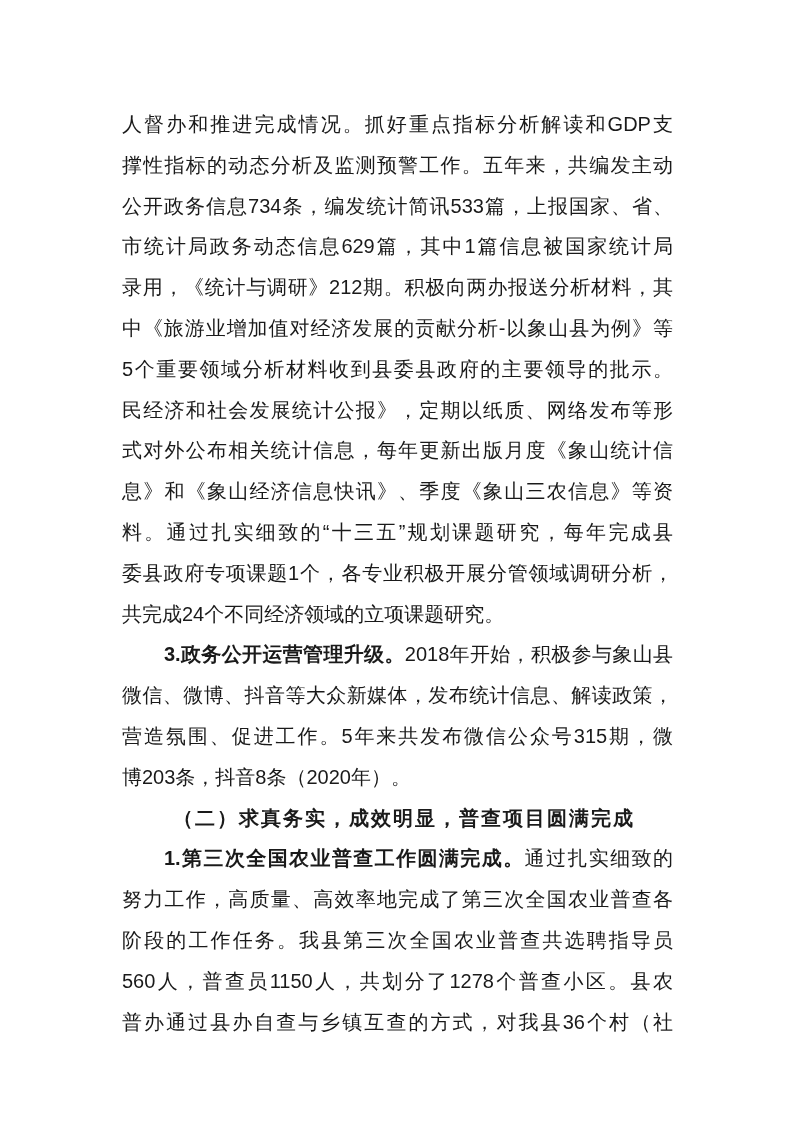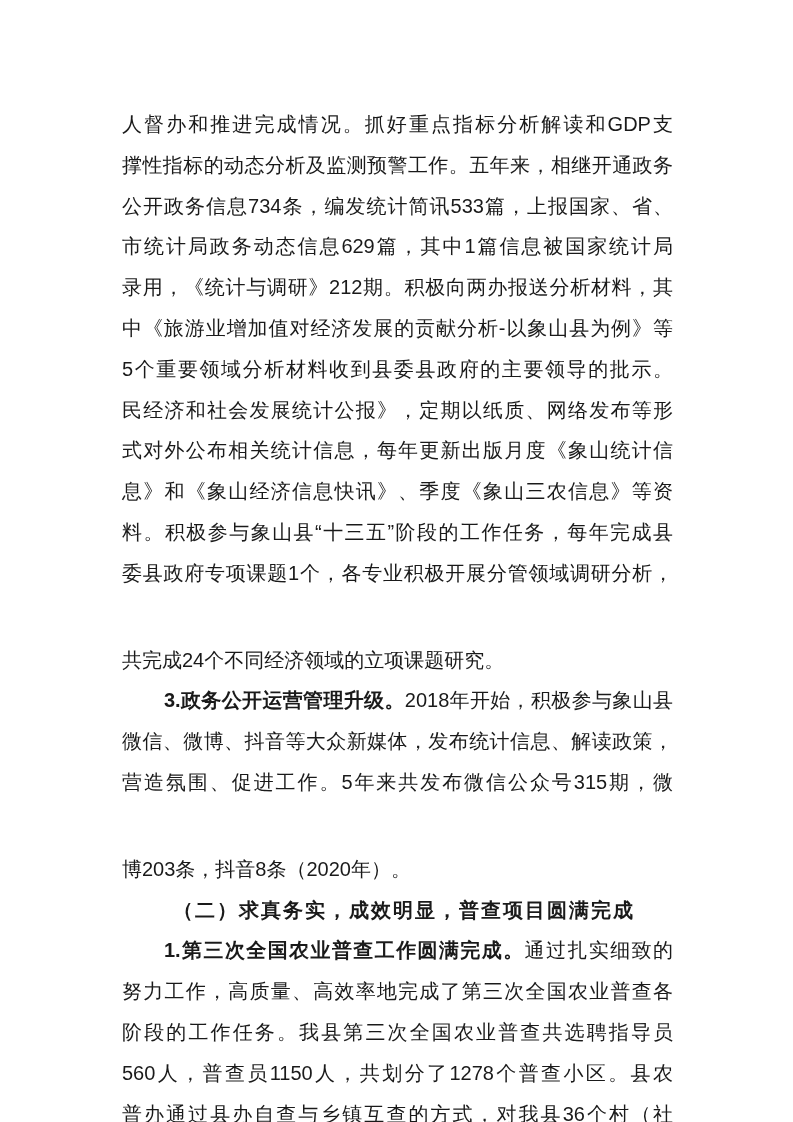--- a/index.html
+++ b/index.html
@@ -27,21 +27,20 @@
     }
     .line {
       display: block;
       height: 40.8px;
       white-space: nowrap;
       text-align-last: justify;
       overflow: visible;
     }
     .line.last {
       text-align-last: left;
-      margin-top: 46px;
     }
     .indent {
       padding-left: 42px;
     }
     .bold {
       font-weight: bold;
     }
     .heading {
       display: block;
       height: 40.8px;
@@ -52,30 +51,30 @@
       text-align-last: left;
     }
   </style>
 </head>
 <body>
 
 <div class="page">
 
   <div>
     <span class="line">人督办和推进完成情况。抓好重点指标分析解读和GDP支</span>
-    <span class="line">撑性指标的动态分析及监测预警工作。五年来，相继开通政务</span>
+    <span class="line">撑性指标的动态分析及监测预警工作。五年来，共编发主动</span>
     <span class="line">公开政务信息734条，编发统计简讯533篇，上报国家、省、</span>
     <span class="line">市统计局政务动态信息629篇，其中1篇信息被国家统计局</span>
     <span class="line">录用，《统计与调研》212期。积极向两办报送分析材料，其</span>
     <span class="line">中《旅游业增加值对经济发展的贡献分析-以象山县为例》等</span>
     <span class="line">5个重要领域分析材料收到县委县政府的主要领导的批示。</span>
     <span class="line">民经济和社会发展统计公报》，定期以纸质、网络发布等形</span>
     <span class="line">式对外公布相关统计信息，每年更新出版月度《象山统计信</span>
     <span class="line">息》和《象山经济信息快讯》、季度《象山三农信息》等资</span>
-    <span class="line">料。积极参与象山县“十三五”阶段的工作任务，每年完成县</span>
+    <span class="line">料。通过扎实细致的“十三五”规划课题研究，每年完成县</span>
     <span class="line">委县政府专项课题1个，各专业积极开展分管领域调研分析，</span>
     <span class="line last">共完成24个不同经济领域的立项课题研究。</span>
   </div>
 
   <div>
     <span class="line indent"><span class="bold">3.政务公开运营管理升级。</span><span>2018年开始，积极参与象山县</span></span>
     <span class="line">微信、微博、抖音等大众新媒体，发布统计信息、解读政策，</span>
     <span class="line">营造氛围、促进工作。5年来共发布微信公众号315期，微</span>
     <span class="line last">博203条，抖音8条（2020年）。</span>
   </div>

